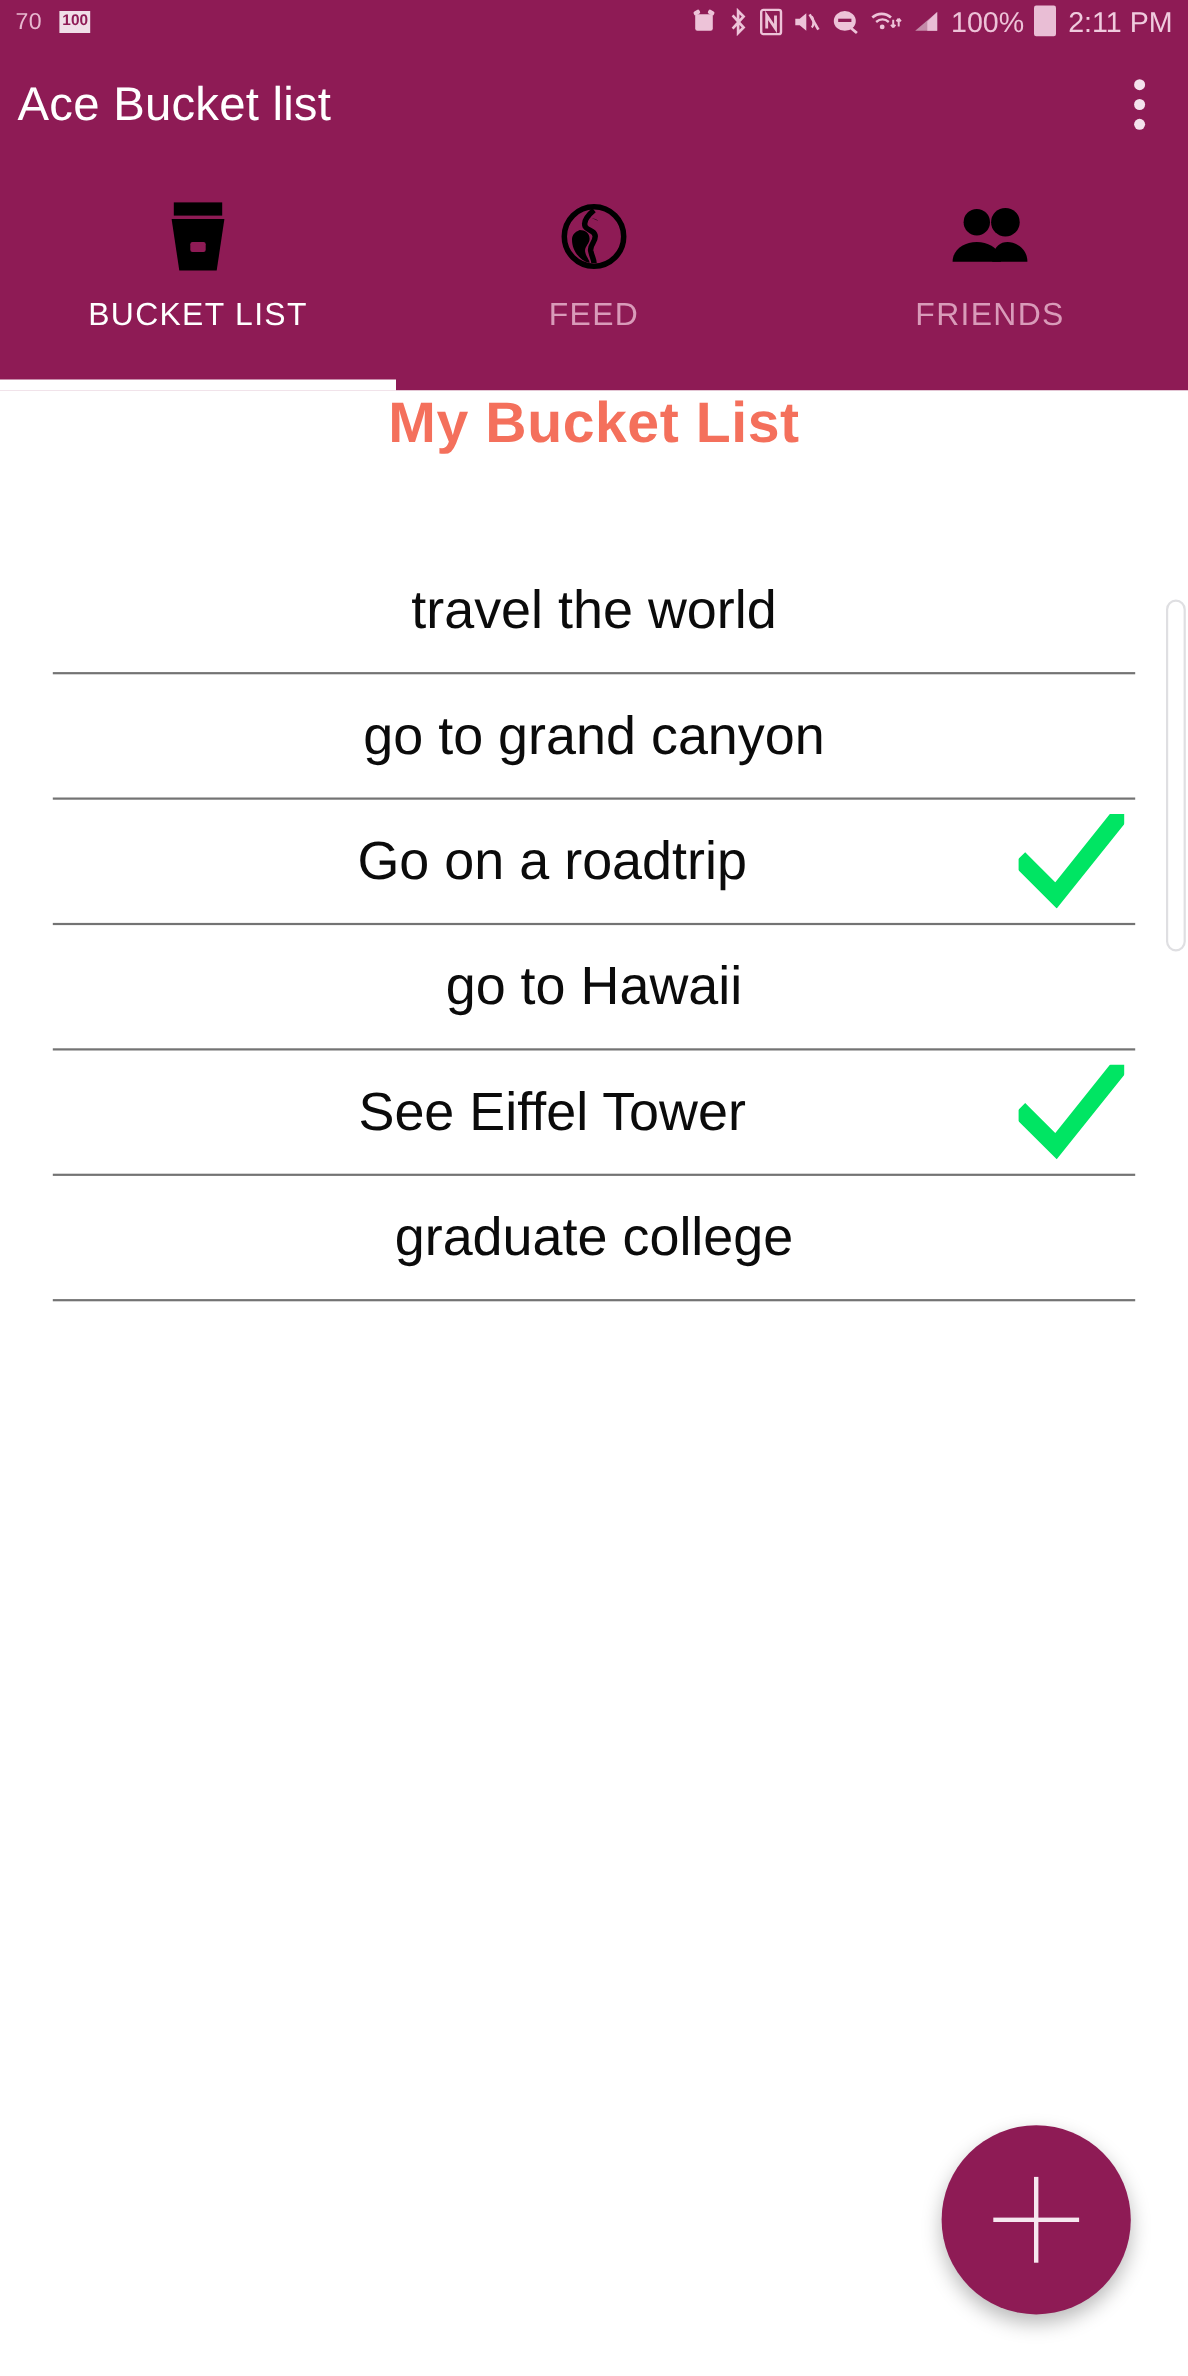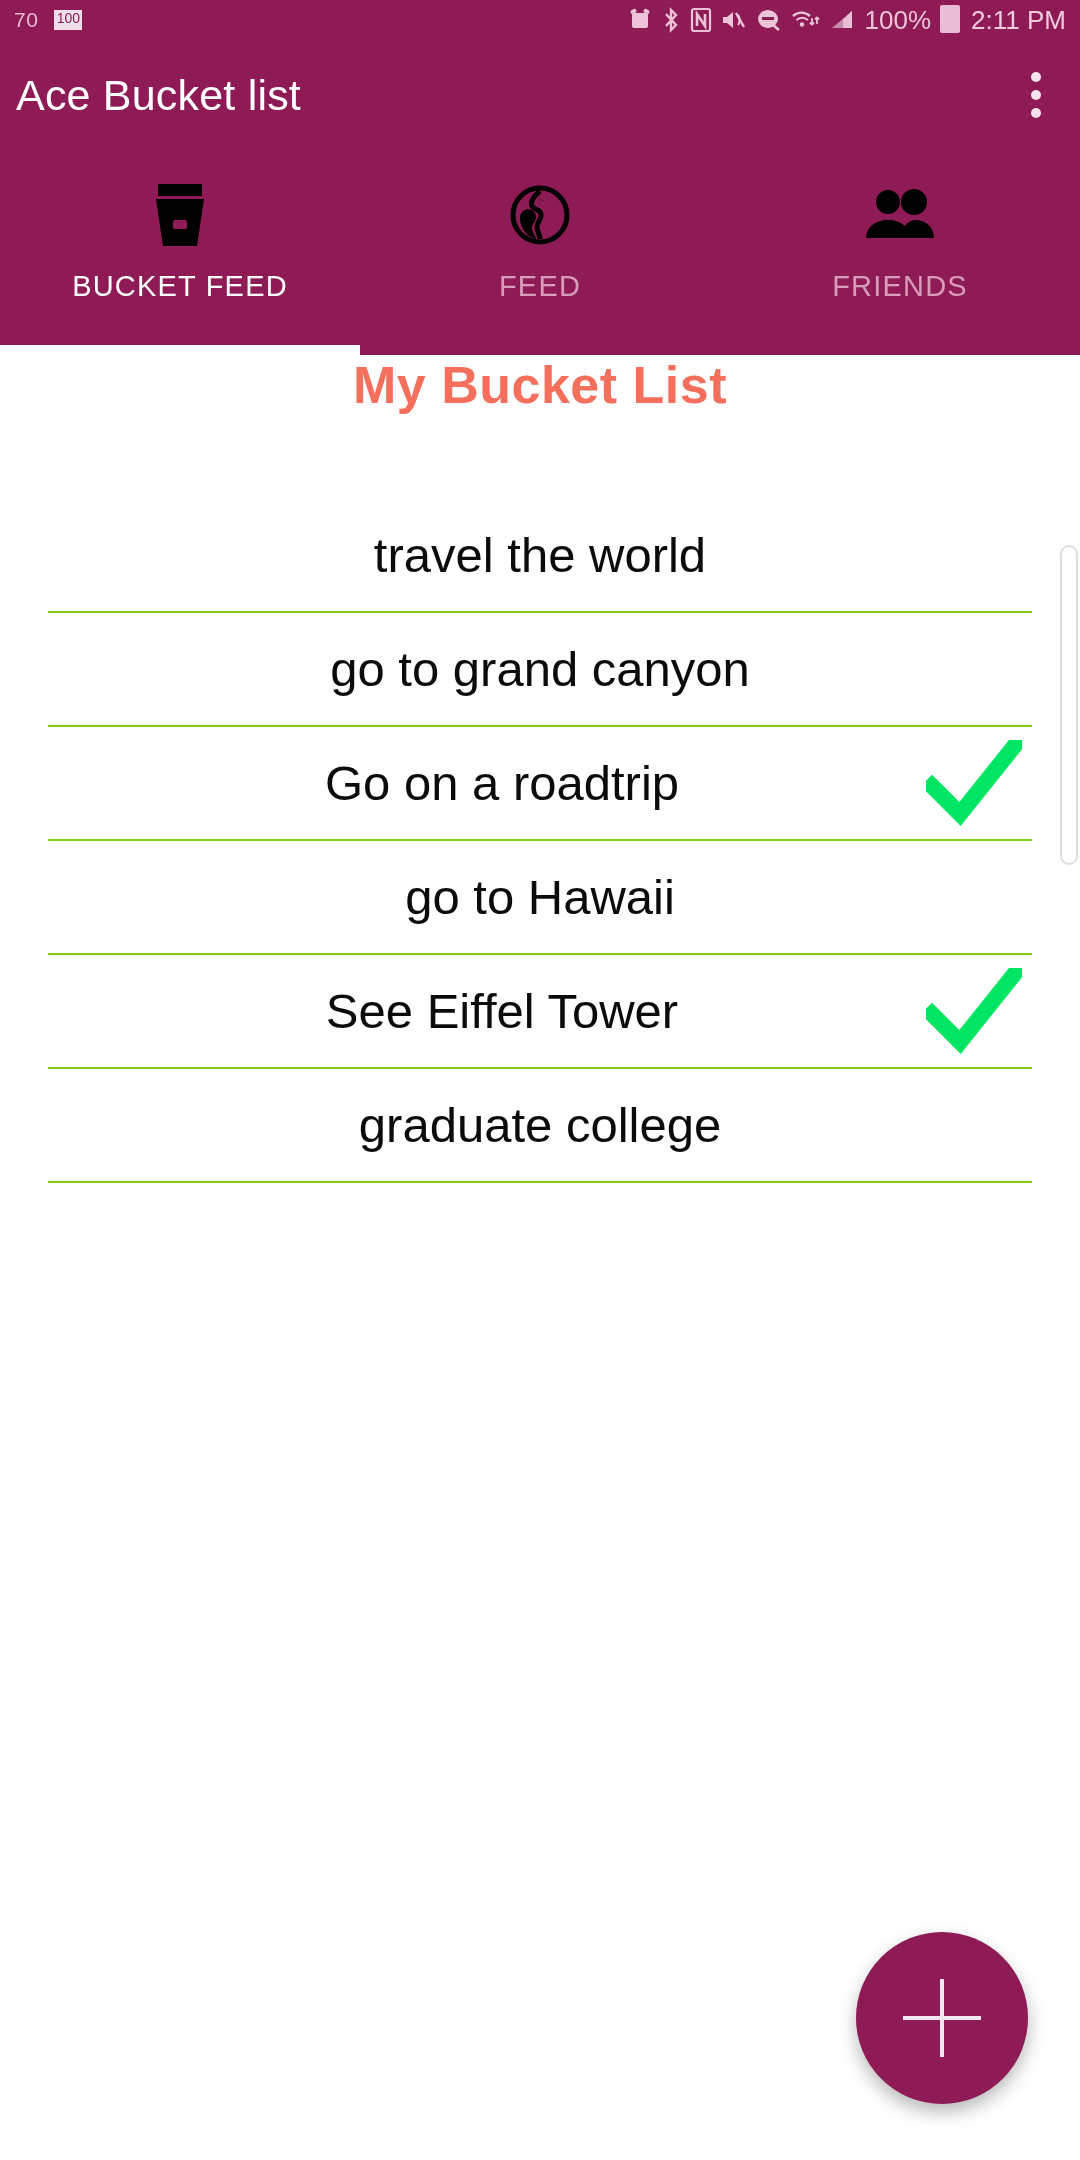--- a/index.html
+++ b/index.html
@@ -17,21 +17,21 @@
     display:flex; align-items:center;
     padding:0 14px;
     color:#efc7dc;
     font-size:22px;
     position:relative;
   }
   .status-left{ display:flex; align-items:center; gap:16px; }
   .status-num{ font-size:21px; color:#e7b8cf; letter-spacing:.5px; }
   .badge-100{
     background:#f0dfe8; color:#8E1B55;
-    font-size:14px; font-weight:normal;
+    font-size:14px; font-weight:bold;
     width:28px; height:20px;
     display:flex; align-items:flex-start; justify-content:center;
     padding-top:1px; line-height:1;
   }
   .status-right{
     margin-left:auto;
     display:flex; gap:9px;
   }
   .sicon{ display:inline-flex; align-items:center; justify-content:center; }
   .sicon svg{ display:block; }
@@ -122,21 +122,21 @@
     margin-top:84px;
     padding:0 48px;
     position:relative;
   }
   .row{
     height:114px;
     display:flex;
     align-items:center;
     justify-content:center;
     position:relative;
-    border-bottom:2px solid #84cc16;
+    border-bottom:2px solid #737373;
     cursor:pointer;
   }
   .row:first-child{ border-top:none; }
   .row-text{
     font-size:49px;
     color:#0b0b0b;
     font-weight:400;
     text-align:center;
     line-height:1;
   }
@@ -259,21 +259,21 @@
 
   <div class="tab active">
     <span class="tab-icon">
       <svg width="72" height="66" viewBox="0 0 72 66" fill="#000000">
         <rect x="14" y="2" width="44" height="12"></rect>
         <path d="M12 17h48l-7 47H19z"></path>
         <path d="M16 18c0 22 10 32 20 32s20-10 20-32" fill="none" stroke="#000000" stroke-width="4"></path>
         <rect x="29" y="38" width="14" height="9" rx="2" fill="#8E1B55"></rect>
       </svg>
     </span>
-    <span class="tab-label">BUCKET FEED</span>
+    <span class="tab-label">BUCKET LIST</span>
   </div>
 
   <div class="tab">
     <span class="tab-icon">
       <svg width="62" height="62" viewBox="0 0 62 62">
         <circle cx="31" cy="31" r="27" fill="none" stroke="#000000" stroke-width="5"></circle>
         <path d="M31 7c-6 5-10 10-8 15 2 4 8 3 9 8 1 6-5 8-4 14 1 5 3 8 3 11" fill="none" stroke="#000000" stroke-width="5"></path>
         <path d="M24 12c4 3 8 2 11 5" fill="#000000"></path>
         <path d="M18 25c5 0 9 3 9 8s-5 7-4 12 4 7 4 10c-9-2-16-11-16-21 0-4 2-7 7-9z" fill="#000000"></path>
       </svg>

